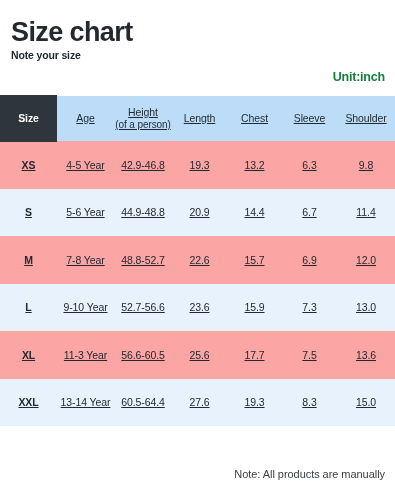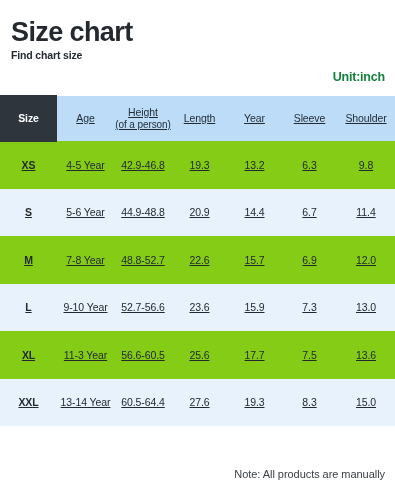--- a/index.html
+++ b/index.html
@@ -114,21 +114,21 @@
   }
 
   
   tbody tr {
     height: 47.5px;
   }
   tbody tr.alt td {
     background: #e8f2fc;
   }
   tbody tr.plain td {
-    background: #84cc16;
+    background: #fca5a5;
     margin-left: 30px;
   }
   tbody td {
     font-size: 10.5px;
     color: #23292f;
     letter-spacing: -0.1px;
   }
   tbody td.size-col {
     font-weight: bold;
     font-size: 10.5px;
@@ -159,21 +159,21 @@
     display: block;
   }
 </style>
 </head>
 <body>
 
 <div class="page">
 
   <div class="header-block">
     <h1 class="title">Size chart</h1>
-    <div class="subtitle">Find chart size</div>
+    <div class="subtitle">Note your size</div>
   </div>
 
   <div class="unit-label">Unit:inch</div>
 
   <div class="table-wrap">
     <table class="size-table">
       <colgroup>
         <col class="c-size">
         <col class="c-age">
         <col class="c-height">
@@ -191,21 +191,21 @@
             <span>Age</span>
           </th>
           <th>
             <span>Height</span>
             <span class="sub-line">(of a person)</span>
           </th>
           <th>
             <span>Length</span>
           </th>
           <th>
-            <span>Year</span>
+            <span>Chest</span>
           </th>
           <th>
             <span>Sleeve</span>
           </th>
           <th>
             <span>Shoulder</span>
           </th>
         </tr>
       </thead>
       <tbody>

